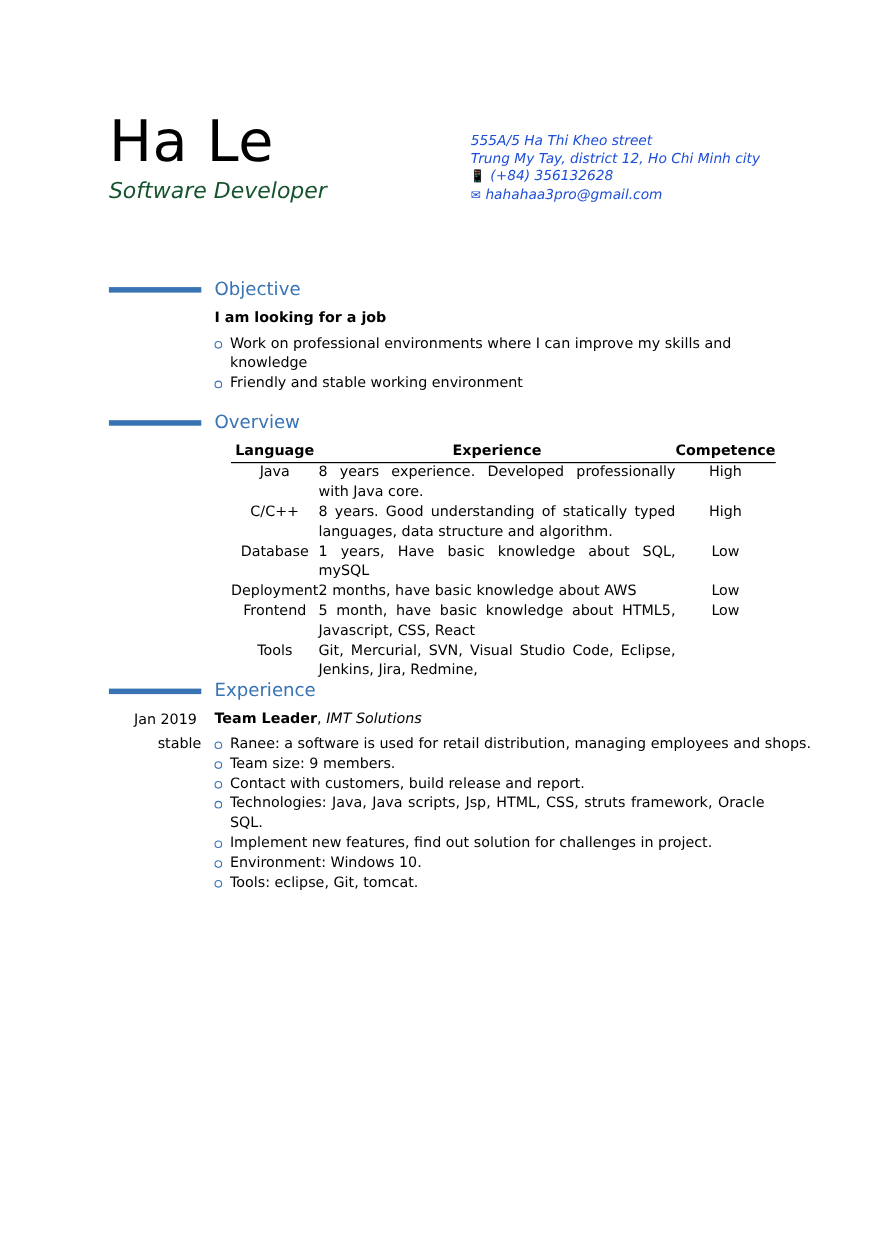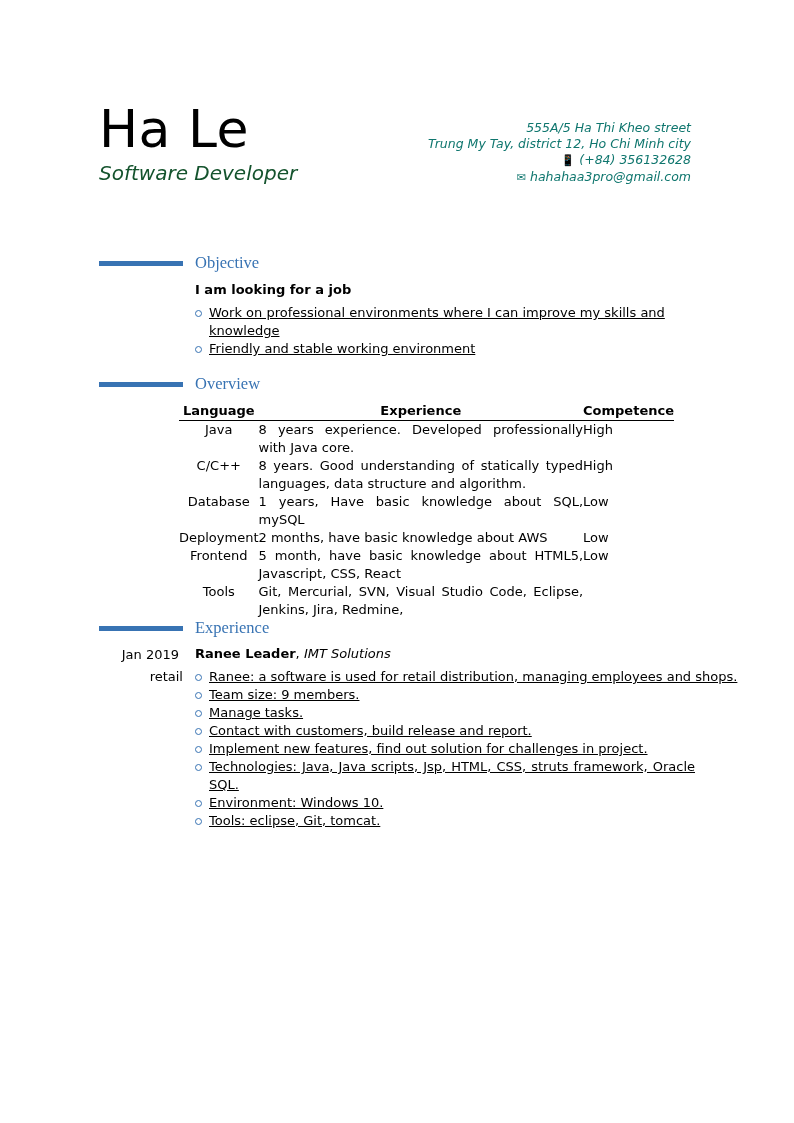--- a/index.html
+++ b/index.html
@@ -1,35 +1,35 @@
 <!DOCTYPE html>
 <html><head>
 <meta charset="utf-8">
 <style>
   html,body{margin:0;padding:0;background:#fff;}
   body{width:794px;height:1123px;position:relative;overflow:hidden;font-family:"DejaVu Sans","Liberation Sans",sans-serif;color:#000;}
   .abs{position:absolute;}
   .name{left:99px;top:104px;font-size:52px;line-height:50px;font-weight:normal;letter-spacing:0.5px;text-align:right;}
   .title{left:99px;top:160px;font-size:20px;font-style:italic;color:#14532d;line-height:26px;}
-  .contact{right:103px;top:120px;text-align:right;font-size:12.5px;font-style:italic;color:#0f766e;line-height:16px;}
+  .contact{right:103px;top:120px;font-size:12.5px;font-style:italic;color:#1d4ed8;line-height:16px;}
   .contact .ico{font-style:normal;font-size:11px;margin-right:4px;}
   .bar{left:99px;width:84px;height:5px;background:#3873b3;}
-  .sec-title{left:195px;font-size:16.5px;color:#3873b3;line-height:20px;font-family:Liberation Serif, serif;}
+  .sec-title{left:195px;font-size:16.5px;color:#3873b3;line-height:20px;}
   .txt{font-size:13px;line-height:18px;}
   .bold{font-weight:bold;}
-  ul.circ{list-style:none;margin:0;padding:0;text-decoration:underline;}
+  ul.circ{list-style:none;margin:0;padding:0;}
   ul.circ li{position:relative;padding-left:14px;font-size:13px;line-height:18px;}
   ul.circ li::before{content:"";position:absolute;left:0;top:6px;width:5px;height:5px;border:1px solid #3873b3;border-radius:50%;}
   table.ov{border-collapse:collapse;font-size:13px;line-height:18px;}
   table.ov th{font-weight:bold;padding:0;text-align:center;}
   table.ov thead tr{border-bottom:1px solid #000;}
   table.ov td{vertical-align:top;padding:0;}
   .c1{width:72px;text-align:center;white-space:nowrap;}
   .c2{width:342px;text-align:justify;}
-  .c3{width:81px;}
+  .c3{width:81px;text-align:center;}
   .date{font-size:13px;line-height:18px;text-align:right;width:84px;}
 </style>
 </head>
 <body>
 
 <div class="abs name">Ha Le</div>
 <div class="abs title">Software Developer</div>
 <div class="abs contact">
   <div>555A/5 Ha Thi Kheo street</div>
   <div>Trung My Tay, district 12, Ho Chi Minh city</div>
@@ -40,21 +40,21 @@
 <div class="abs bar" style="top:261px;"></div>
 <div class="abs sec-title" style="top:253px;">Objective</div>
 <div class="abs txt bold" style="left:195px;top:281px;">I am looking for a job</div>
 <ul class="abs circ" style="left:195px;top:304px;width:510px;">
   <li>Work on professional environments where I can improve my skills and knowledge</li>
   <li>Friendly and stable working environment</li>
 </ul>
 
 <div class="abs bar" style="top:382px;"></div>
 <div class="abs sec-title" style="top:374px;">Overview</div>
-<table class="abs ov" style="left:179px;top:402px;width:495px;">
+<table class="abs ov" style="left:210px;top:402px;width:495px;">
   <thead>
     <tr>
       <th class="c1">Language</th>
       <th class="c2" style="text-align:center;">Experience</th>
       <th class="c3" style="text-align:center;">Competence</th>
     </tr>
   </thead>
   <tbody>
     <tr>
       <td class="c1">Java</td>
@@ -86,26 +86,25 @@
       <td class="c2">Git, Mercurial, SVN, Visual Studio Code, Eclipse, Jenkins, Jira, Redmine,</td>
       <td class="c3"></td>
     </tr>
   </tbody>
 </table>
 
 <div class="abs bar" style="top:626px;"></div>
 <div class="abs sec-title" style="top:618px;">Experience</div>
 
 <div class="abs date" style="left:95px;top:646px;">Jan 2019</div>
-<div class="abs date" style="left:99px;top:668px;">retail</div>
+<div class="abs date" style="left:99px;top:668px;">stable</div>
 
-<div class="abs txt" style="left:195px;top:645px;"><span class="bold">Ranee Leader</span><span>, </span><span style="font-style:italic;">IMT Solutions</span></div>
+<div class="abs txt" style="left:195px;top:645px;"><span class="bold">Team Leader</span><span>, </span><span style="font-style:italic;">IMT Solutions</span></div>
 
 <ul class="abs circ" style="left:195px;top:668px;width:500px;">
   <li style="white-space:nowrap;">Ranee: a software is used for retail distribution, managing employees and shops.</li>
   <li>Team size: 9 members.</li>
-  <li>Manage tasks.</li>
   <li>Contact with customers, build release and report.</li>
+  <li style="text-align:justify;">Technologies:  Java, Java scripts, Jsp, HTML, CSS, struts framework, Oracle SQL.</li>
   <li>Implement new features, find out solution for challenges in project.</li>
-  <li style="text-align:justify;">Technologies:  Java, Java scripts, Jsp, HTML, CSS, struts framework, Oracle SQL.</li>
   <li>Environment: Windows 10.</li>
   <li>Tools: eclipse, Git, tomcat.</li>
 </ul>
 
 </body></html>

